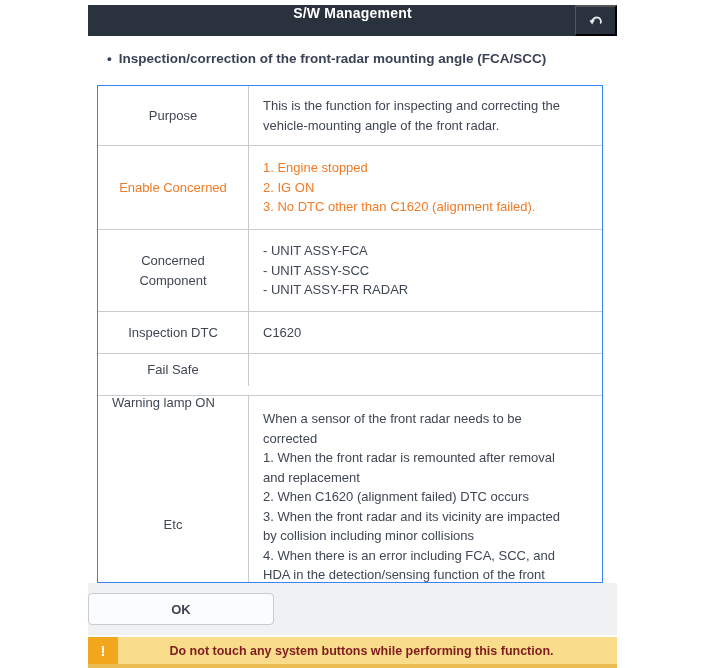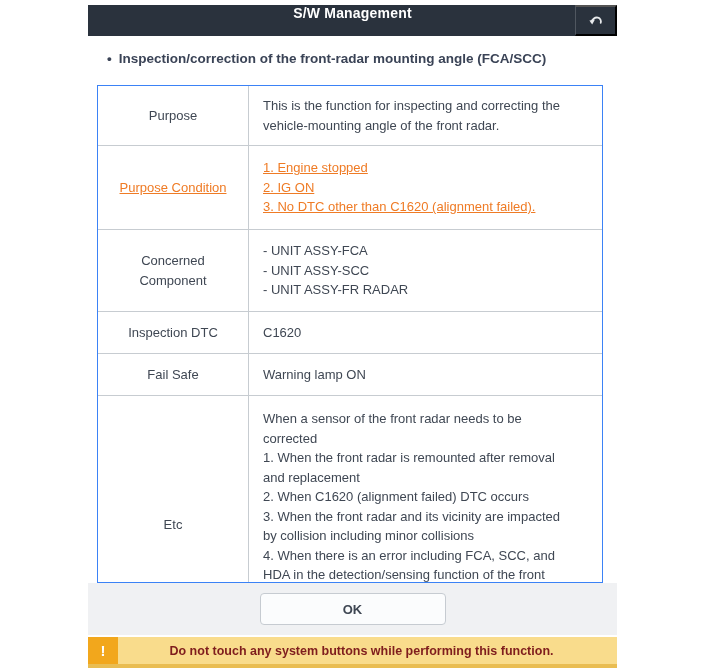--- a/index.html
+++ b/index.html
@@ -41,38 +41,38 @@
   .info-table{
     position:absolute;left:97px;top:85px;width:506px;height:498px;
     border:1px solid #3b82f6;background:#fff;overflow:hidden;
   }
   .row{display:flex;border-top:1px solid #c7ccd1;font-size:13px;line-height:19.5px;}
   .row:first-child{border-top:none;}
   .row-1{height:59px;}
   .row-2{height:84px;}
   .row-3{height:82px;}
   .row-4{height:42px;}
-  .row-5{height:42px;}
+  .row-5{height:42px;flex-direction:column;}
   .row-6{height:320px;}
   .cell-label{
     width:151px;flex:none;border-right:1px solid #c7ccd1;
     display:flex;align-items:center;justify-content:center;
     text-align:center;padding:6px 18px;
   }
   .cell-content{
     flex:1;display:flex;align-items:center;
     padding:7px 10px 7px 14px;white-space:pre-line;
   }
   .row-6 .cell-label{align-items:flex-start;padding-top:119px;}
   .row-6 .cell-content{align-items:flex-start;padding-top:13px;}
-  .row.orange .cell-label,.row.orange .cell-content{color:var(--accent-orange);text-decoration:underline;}
+  .row.orange .cell-label,.row.orange .cell-content{color:var(--accent-orange);}
   
   .footer{
     position:absolute;left:88px;top:583px;width:529px;height:52px;
-    background:#f0f1f3;display:flex;align-items:center;justify-content:center;
+    background:#f0f1f3;display:flex;align-items:center;justify-content:flex-start;
   }
   .ok-button{
     width:186px;height:32px;background:#fbfcfd;border:1px solid #c6cbd1;
     border-radius:4px;font-family:"Liberation Sans",sans-serif;
     font-weight:bold;font-size:13px;color:#3f4753;cursor:pointer;
   }
   
   .warning{
     position:absolute;left:88px;top:637px;width:529px;height:31px;
     background:var(--warning-bg);border-bottom:4px solid #e9bd52;
@@ -108,21 +108,21 @@
   <span>Inspection/correction of the front-radar mounting angle (FCA/SCC)</span>
 </div>
 
 <div class="info-table">
   <div class="row row-1">
     <div class="cell-label">Purpose</div>
     <div class="cell-content">This is the function for inspecting and correcting the
 vehicle-mounting angle of the front radar.</div>
   </div>
   <div class="row row-2 orange">
-    <div class="cell-label">Purpose Condition</div>
+    <div class="cell-label">Enable Concerned</div>
     <div class="cell-content">1. Engine stopped
 2. IG ON
 3. No DTC other than C1620 (alignment failed).</div>
   </div>
   <div class="row row-3">
     <div class="cell-label">Concerned Component</div>
     <div class="cell-content">- UNIT ASSY-FCA
 - UNIT ASSY-SCC
 - UNIT ASSY-FR RADAR</div>
   </div>

